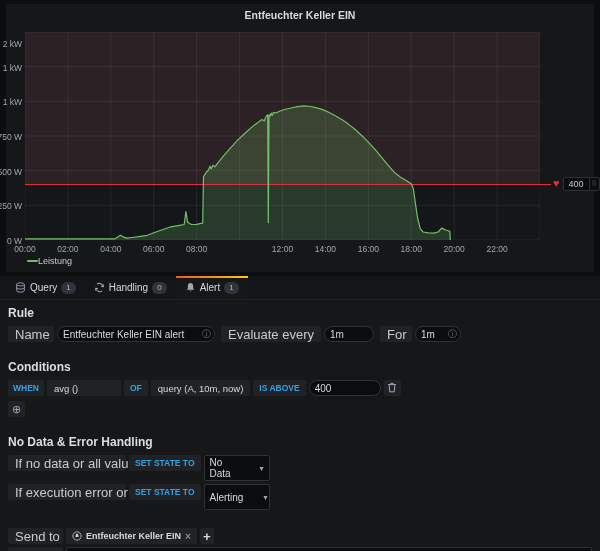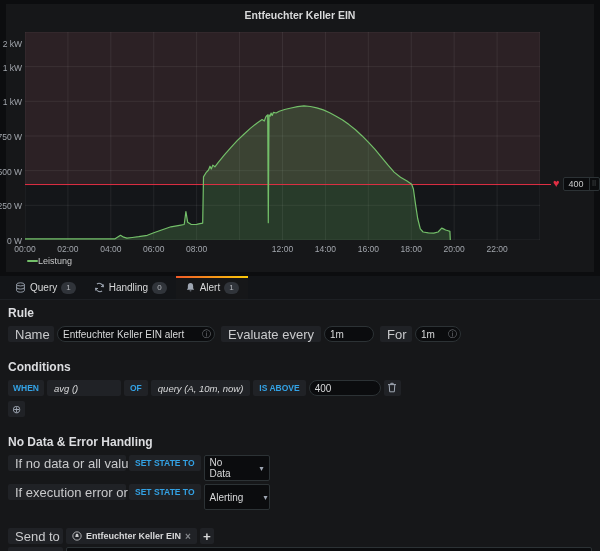--- a/index.html
+++ b/index.html
@@ -35,21 +35,21 @@
     padding:1px 5px; line-height:10px; }
 
   .content { padding:6px 8px 0 8px; }
   .heading { font-size:12px; font-weight:bold; color:#dcdde0; margin-bottom:6px; }
   .frow { display:flex; align-items:stretch; gap:3px; margin-bottom:3px; }
   .flabel { background:#202226; color:#c9cacc; font-size:13px; display:flex; align-items:center;
     padding:0 7px; height:16px; border-radius:2px; white-space:nowrap; }
   .fkw { background:#202226; color:#33a2e5; font-size:8.5px; font-weight:bold; display:flex;
     align-items:center; justify-content:center; padding:0 6px; height:16px; border-radius:2px; white-space:nowrap; }
   .fseg { background:#202226; color:#d8d9da; font-size:9.5px; display:flex; align-items:center;
-    padding:0 7px; height:16px; border-radius:2px; white-space:nowrap; cursor:pointer;font-style:italic; }
+    padding:0 7px; height:16px; border-radius:2px; white-space:nowrap; cursor:pointer; }
   .finput { background:#0b0c0e; border:1px solid #2c3235; border-radius:8px; color:#d8d9da;
     font-size:10px; height:16px; padding:0 5px; font-family:"Liberation Sans",sans-serif; }
   .iwrap { position:relative; display:flex; }
   .iwrap .info { position:absolute; right:4px; top:2px; }
   .info { color:#75787d; font-size:9px; line-height:12px; }
   .fselect { background:#0b0c0e; border:1px solid #2c3235; border-radius:2px; color:#d8d9da;
     font-size:10px; height:16px; display:flex; align-items:center; justify-content:space-between;
     padding:12px 5px; width:66px; cursor:pointer;gap:20px; }
   .caret { color:#9fa7b3; font-size:8px; }
   .iconbtn { background:#202226; border:none; border-radius:2px; height:16px; width:17px;

